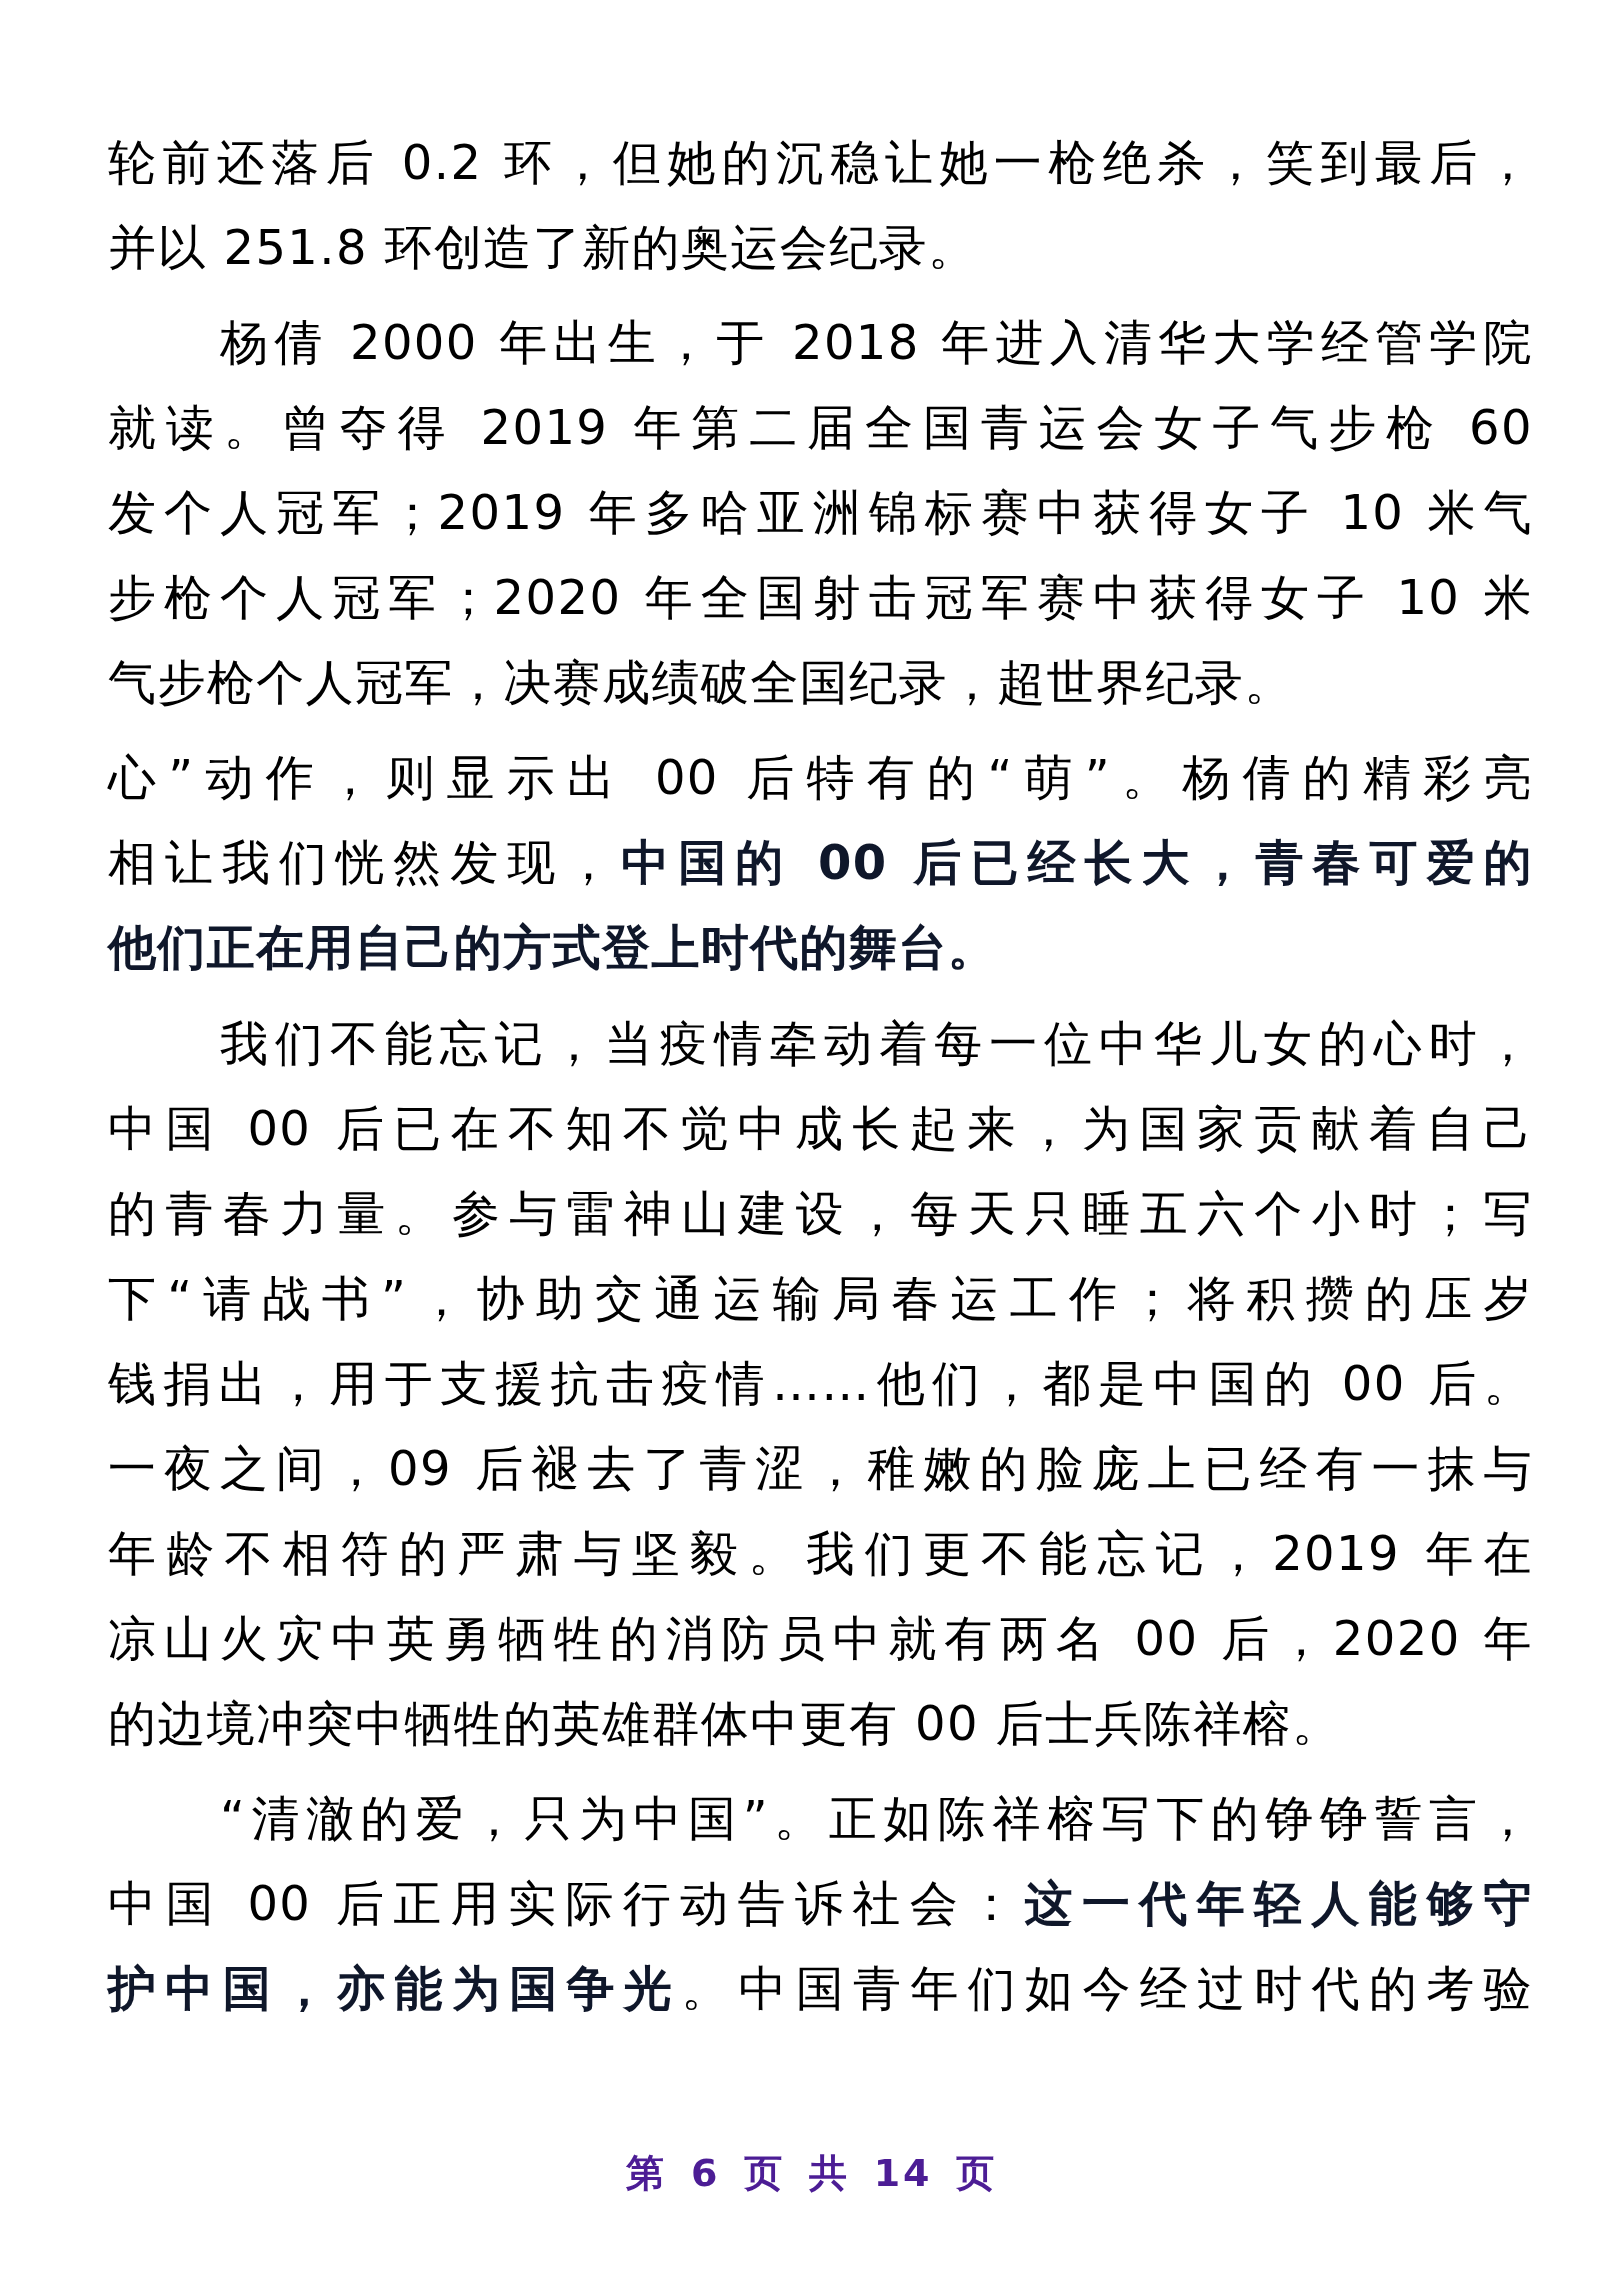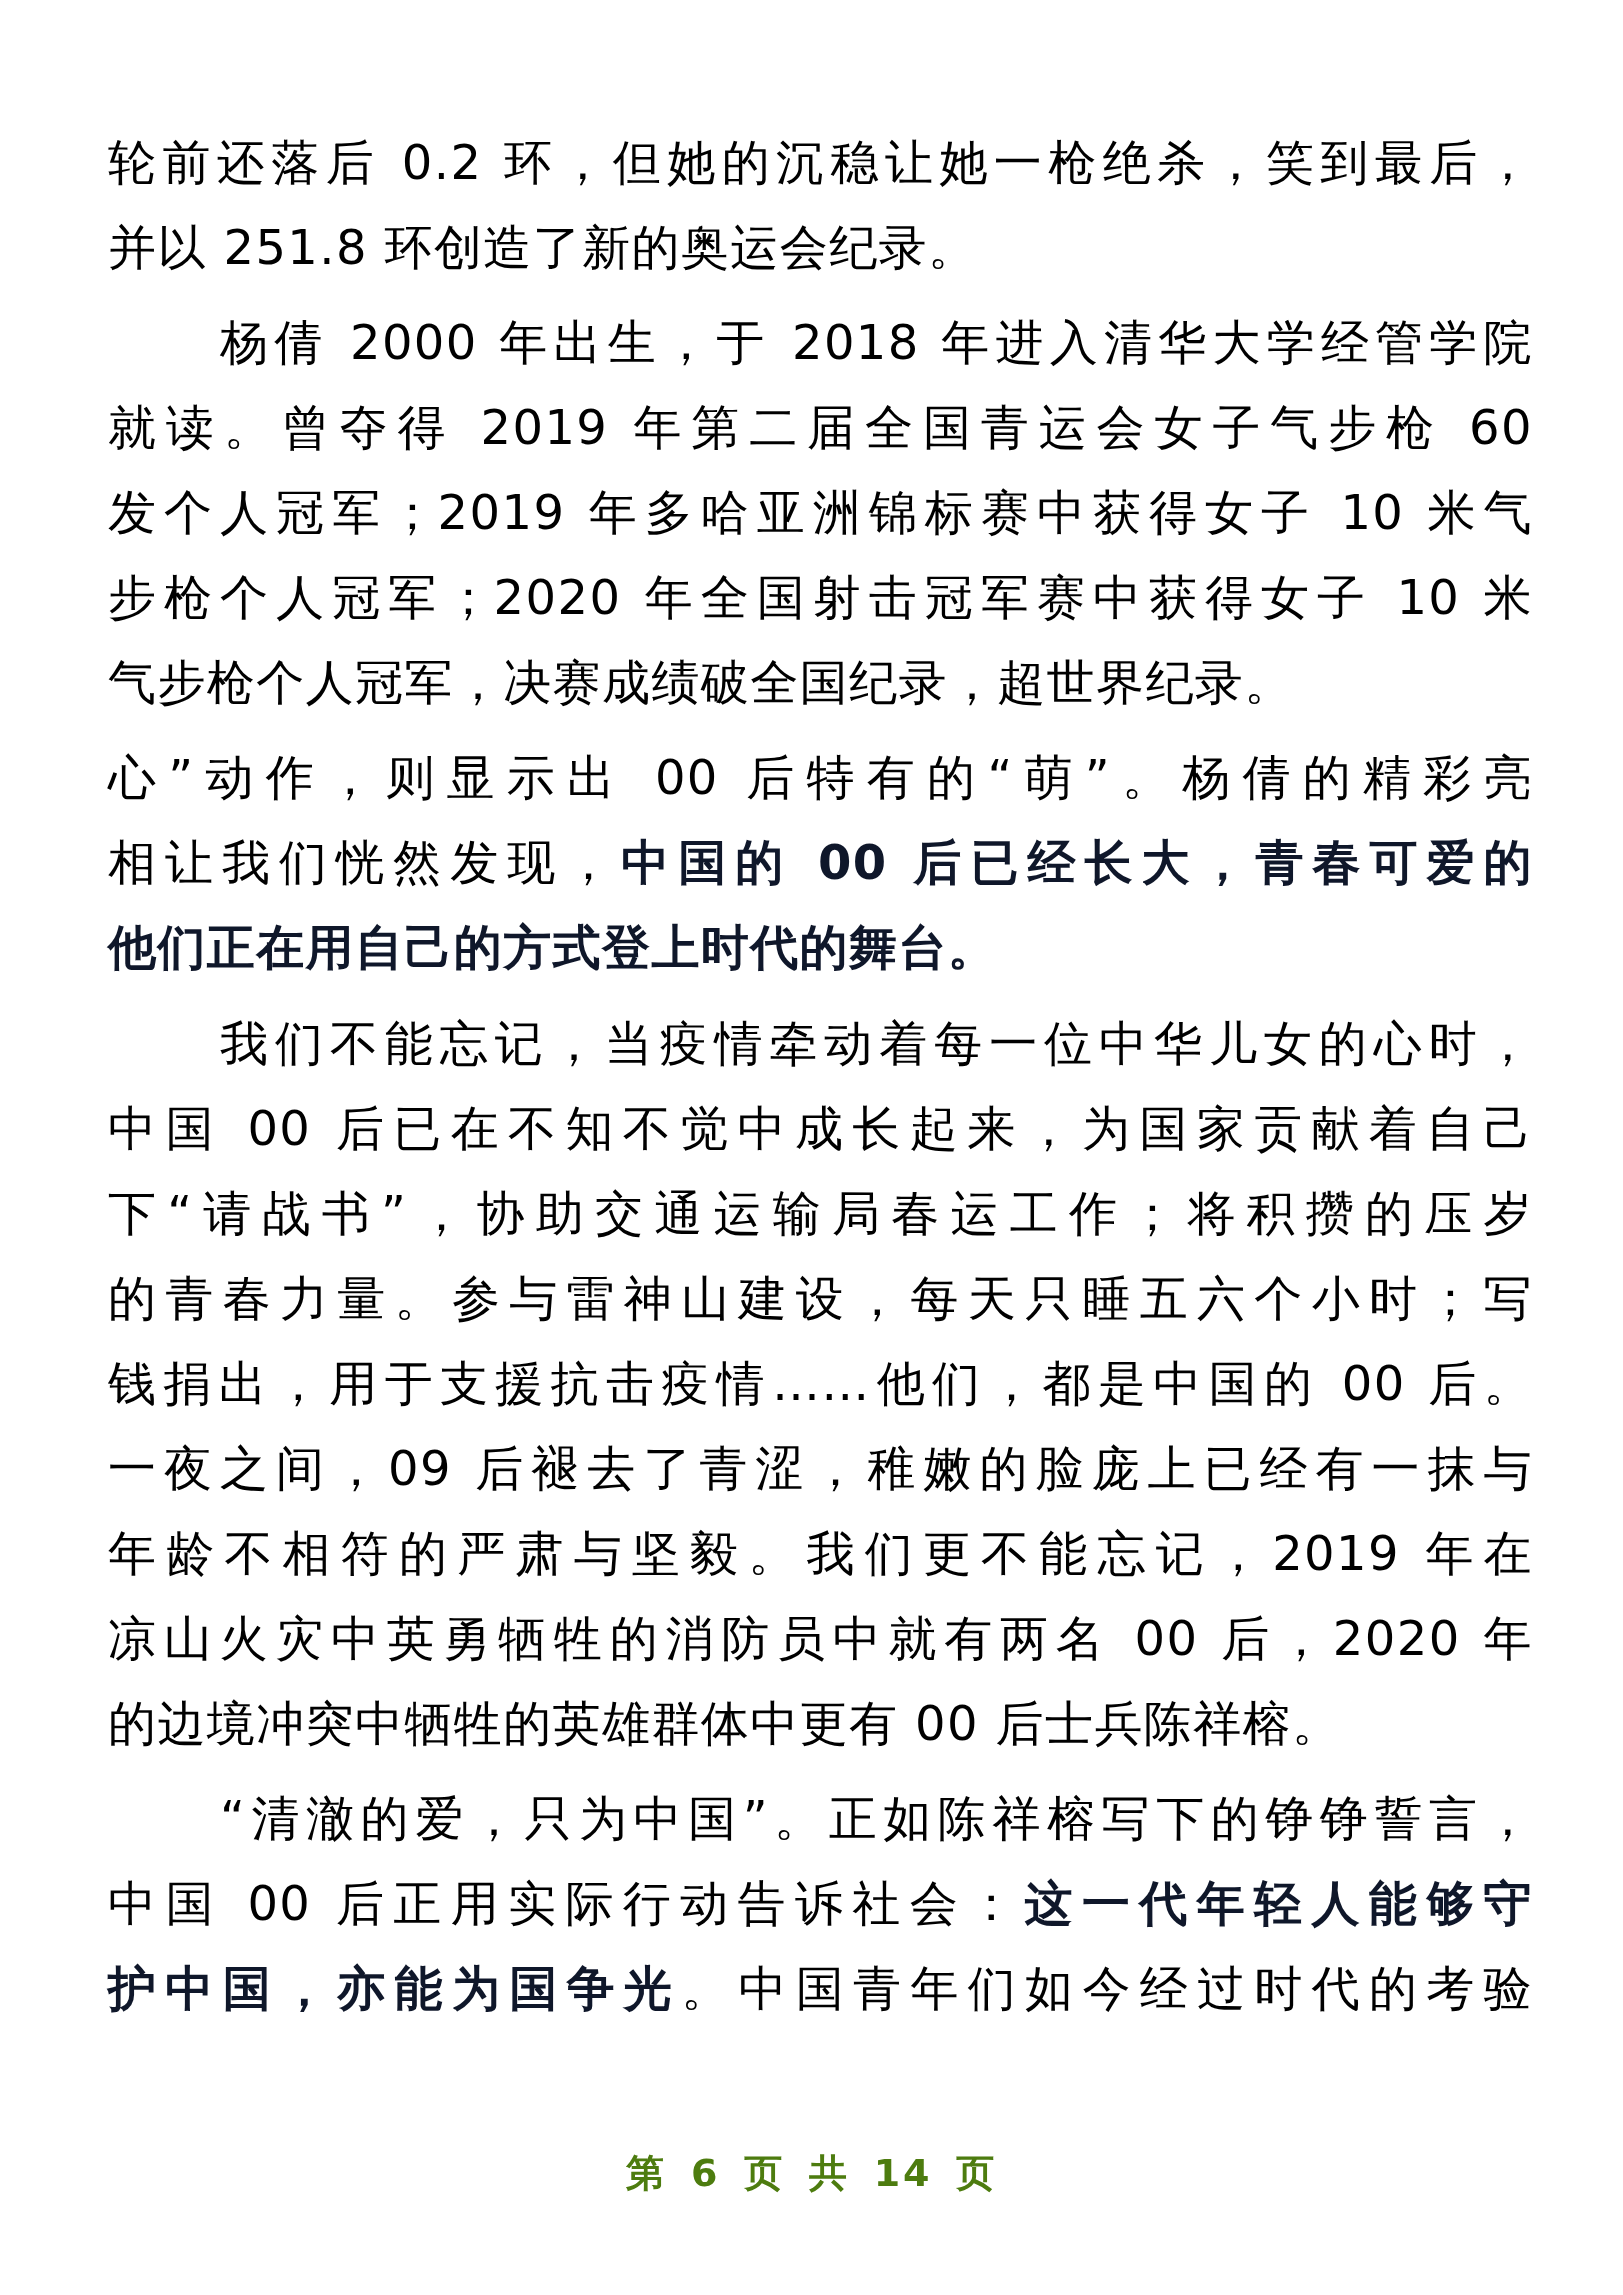--- a/index.html
+++ b/index.html
@@ -16,21 +16,21 @@
     white-space: nowrap; overflow: visible;
     letter-spacing: 1.4px;
   }
   .line.last { text-align-last: left; }
   .line.indent { padding-left: 112px; }
   .hl { color: #0f172a; font-weight: bold; }
   .footer {
     position: absolute; left: 0; width: 1623px; top: 2148px;
     text-align: center;
     font-family: "DejaVu Sans", "Liberation Sans", sans-serif;
-    font-size: 38px; font-weight: bold; color: #4d7c0f;
+    font-size: 38px; font-weight: bold; color: #4c1d95;
     word-spacing: 8.2px; letter-spacing: 2.7px;
   }
 </style>
 </head>
 <body>
 
 <div class="page">
 
   <div class="para">
     <div class="line">轮前还落后 0.2 环，但她的沉稳让她一枪绝杀，笑到最后，</div>
@@ -47,22 +47,22 @@
 
   <div class="para">
     <div class="line">心”动作，则显示出 00 后特有的“萌”。杨倩的精彩亮</div>
     <div class="line"><span>相让我们恍然发现，</span><span class="hl">中国的 00 后已经长大，青春可爱的</span></div>
     <div class="line last"><span class="hl">他们正在用自己的方式登上时代的舞台。</span></div>
   </div>
 
   <div class="para">
     <div class="line indent">我们不能忘记，当疫情牵动着每一位中华儿女的心时，</div>
     <div class="line">中国 00 后已在不知不觉中成长起来，为国家贡献着自己</div>
+    <div class="line">的青春力量。参与雷神山建设，每天只睡五六个小时；写</div>
     <div class="line">下“请战书”，协助交通运输局春运工作；将积攒的压岁</div>
-    <div class="line">的青春力量。参与雷神山建设，每天只睡五六个小时；写</div>
     <div class="line">钱捐出，用于支援抗击疫情……他们，都是中国的 00 后。</div>
     <div class="line">一夜之间，09 后褪去了青涩，稚嫩的脸庞上已经有一抹与</div>
     <div class="line">年龄不相符的严肃与坚毅。我们更不能忘记，2019 年在</div>
     <div class="line">凉山火灾中英勇牺牲的消防员中就有两名 00 后，2020 年</div>
     <div class="line last">的边境冲突中牺牲的英雄群体中更有 00 后士兵陈祥榕。</div>
   </div>
 
   <div class="para">
     <div class="line indent">“清澈的爱，只为中国”。正如陈祥榕写下的铮铮誓言，</div>
     <div class="line"><span>中国 00 后正用实际行动告诉社会：</span><span class="hl">这一代年轻人能够守</span></div>

